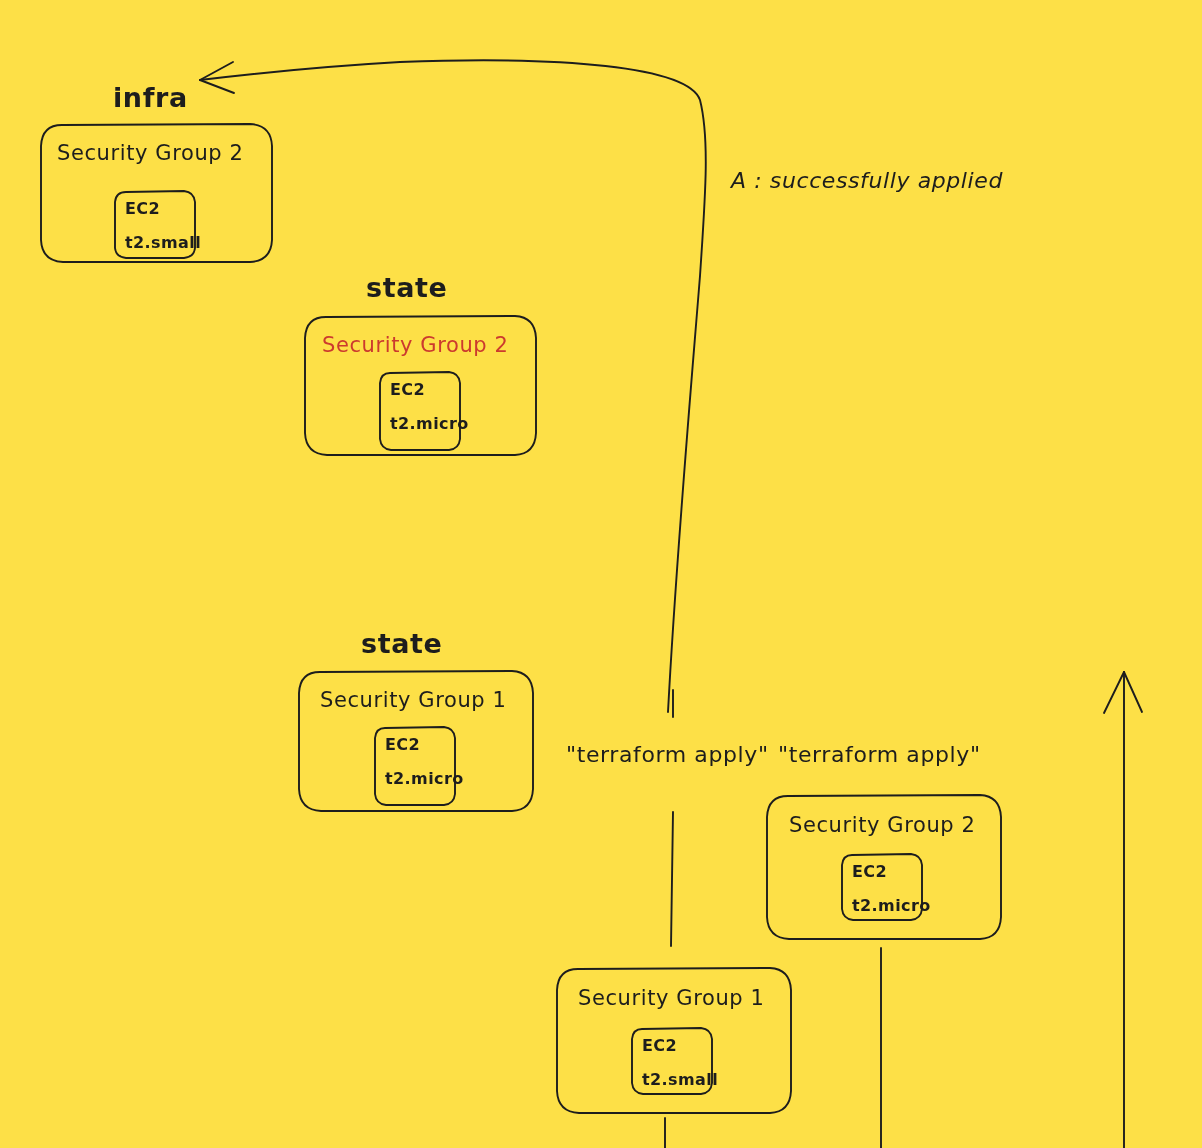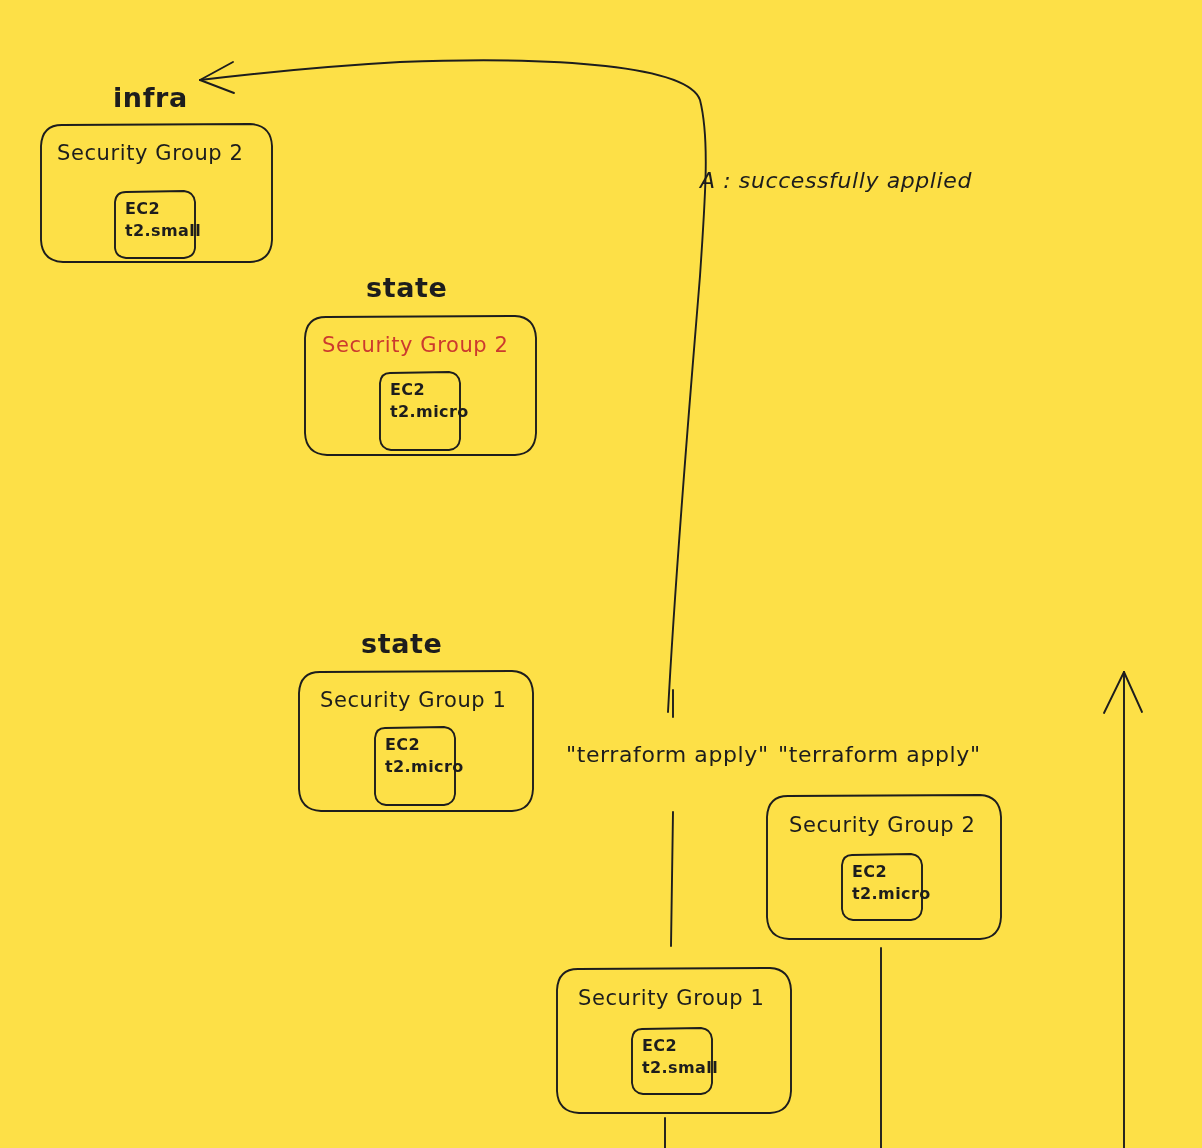--- a/index.html
+++ b/index.html
@@ -52,21 +52,21 @@
   }
   .lbl-cmd {
     font-size: 22px;
     font-weight: 400;
   }
   .lbl-inst {
     font-size: 16px;
     font-weight: 700;
     letter-spacing: 0.4px;
   }
-  .lbl-inst .line2 { display: block; margin-top: 4px; }
+  .lbl-inst .line2 { display: block; margin-top: 16px; }
 </style>
 </head>
 <body>
 
 <div id="canvas">
 
   <svg id="sketch-layer" viewBox="0 0 1202 1148">
     <g fill="none" stroke="#1d1d1d" stroke-width="1.9" stroke-linecap="round" stroke-linejoin="round">
 
       <g>
@@ -159,19 +159,19 @@
     <span>EC2</span>
     <span class="line2">t2.micro</span>
   </div>
 
   <div class="lbl lbl-group" style="left: 578px; top: 986px; color: rgb(29, 29, 29);">Security Group 1</div>
   <div class="lbl lbl-inst" style="left:642px; top:1037px;">
     <span>EC2</span>
     <span class="line2">t2.small</span>
   </div>
 
-  <div class="lbl lbl-note" style="left:700px; top:168px;text-align:right;">A : successfully applied</div>
+  <div class="lbl lbl-note" style="left:731px; top:168px;text-align:right;">A : successfully applied</div>
 
   <div class="lbl lbl-cmd" style="left:566px; top:742px;">"terraform apply"</div>
 
   <div class="lbl lbl-cmd" style="left:778px; top:742px;">"terraform apply"</div>
 
 </div>
 
 </body></html>

